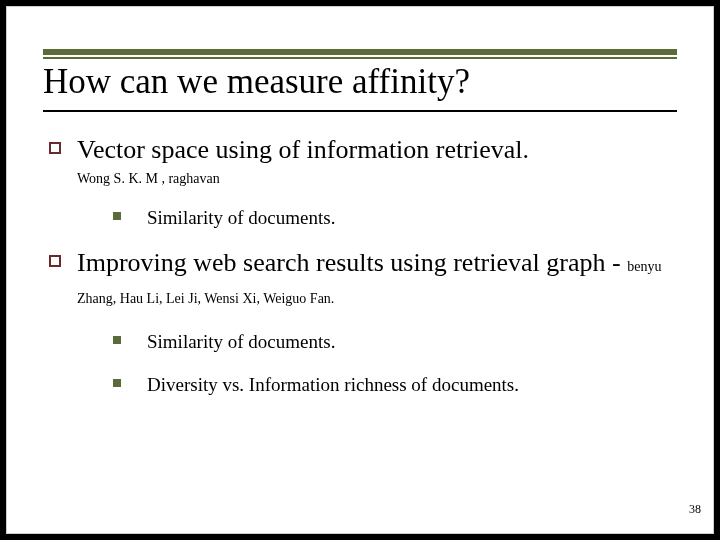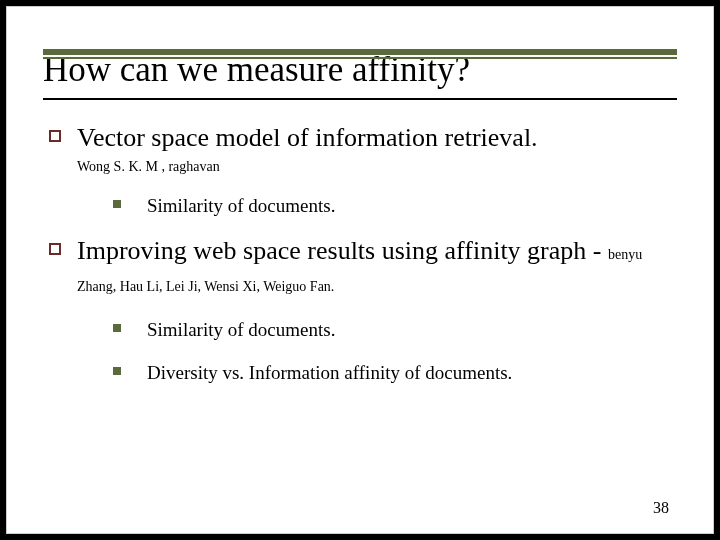--- a/index.html
+++ b/index.html
@@ -31,21 +31,21 @@
   }
   .top-rule-2 {
     position: absolute;
     left: 36px;
     right: 36px;
     top: 50px;
     height: 2px;
     background: #5a6a3a;
   }
   .title-wrap {
-    margin-top: 20px;
+    margin-top: 32px;
   }
   .title {
     font-size: 35px;
     font-weight: normal;
     line-height: 1.1;
     margin: 0 0 8px 0;
   }
   .title-underline {
     height: 2px;
     background: #000;
@@ -91,63 +91,63 @@
     top: 6px;
     width: 8px;
     height: 8px;
     background: #5a6a3a;
   }
   .inline-authors {
     font-size: 14px;
   }
   .page-num {
     position: absolute;
-    right: 44px;
+    right: 12px;
     bottom: 16px;
-    font-size: 16px;
+    font-size: 12px;
   }
   .spacer-10 { height: 10px; }
 </style>
 </head>
 <body>
 
 <div class="slide">
   <div class="top-rule-1"></div>
   <div class="top-rule-2"></div>
 
   <div class="title-wrap">
     <h1 class="title">How can we measure affinity?</h1>
     <div class="title-underline"></div>
   </div>
 
   <div class="content">
 
     <div class="bullet-l1">
       <span class="marker"></span>
-      <span><span>Vector space model of information retrieval.</span><span class="inline-authors"></span></span>
+      <span><span>Vector space using of information retrieval.</span><span class="inline-authors"></span></span>
     </div>
     <div class="sub-authors">Wong S. K. M , raghavan</div>
 
     <div class="bullet-l2">
       <span class="marker2"></span>
       <span>Similarity of documents.</span>
     </div>
 
     <div class="spacer-10"></div>
 
     <div class="bullet-l1">
       <span class="marker"></span>
-      <span><span>Improving web space results using affinity graph - </span><span class="inline-authors">benyu Zhang, Hau Li, Lei Ji, Wensi Xi, Weiguo Fan.</span></span>
+      <span><span>Improving web search results using retrieval graph - </span><span class="inline-authors">benyu Zhang, Hau Li, Lei Ji, Wensi Xi, Weiguo Fan.</span></span>
     </div>
 
     <div class="bullet-l2">
       <span class="marker2"></span>
       <span>Similarity of documents.</span>
     </div>
     <div class="bullet-l2">
       <span class="marker2"></span>
-      <span>Diversity vs. Information affinity of documents.</span>
+      <span>Diversity vs. Information richness of documents.</span>
     </div>
 
   </div>
 
   <div class="page-num">38</div>
 </div>
 
 </body></html>

